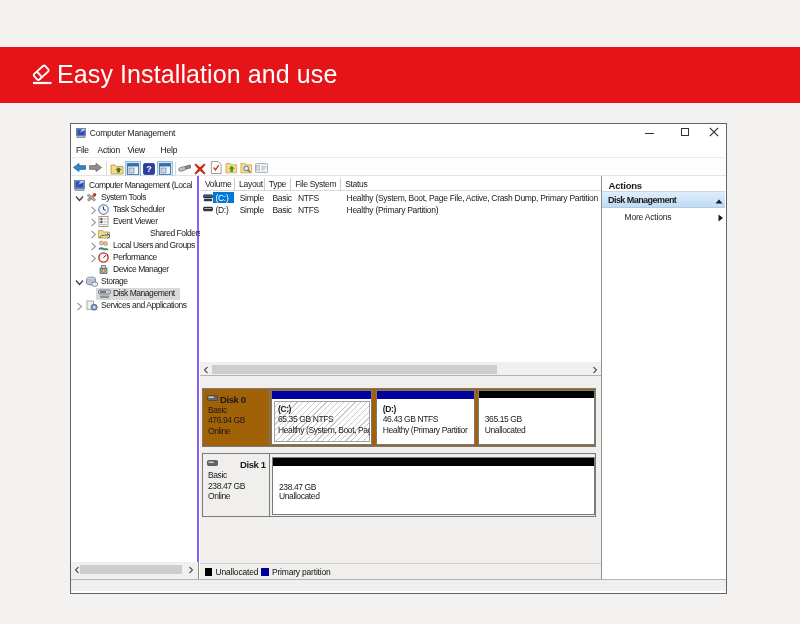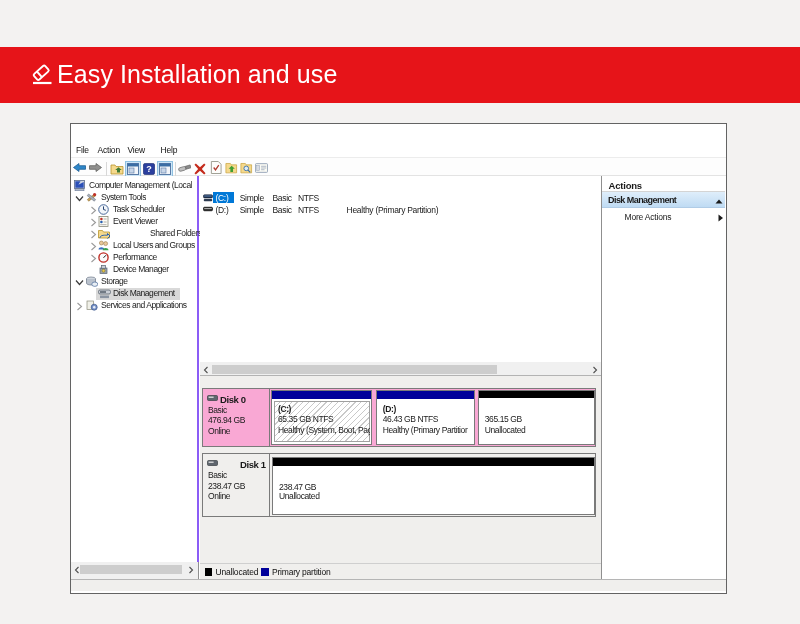--- a/index.html
+++ b/index.html
@@ -44,20 +44,34 @@
       <g transform="rotate(-42 11 10.5)">
         <rect x="3.5" y="7" width="15" height="7.6" rx="1.6"></rect>
         <line x1="8.6" y1="7" x2="8.6" y2="14.6"></line>
       </g>
       <line x1="3" y1="21" x2="21.5" y2="21" stroke-width="2.2"></line>
     </svg>
     <div class="txt">Easy Installation and use</div>
   </div>
 
   <div id="win">
+    <div id="title">
+      <svg style="position:absolute;left:5px;top:4px;" width="10" height="10" viewBox="0 0 10 10">
+        <rect x="0.5" y="0.5" width="9" height="7" fill="#cdd4e2" stroke="#5a6b8c" stroke-width="0.8"></rect>
+        <path d="M1.2 1.2 L6 1.2 L4 4.5 L8.8 2 L8.8 7 L1.2 7 Z" fill="#2b50b8"></path>
+        <rect x="1" y="7.8" width="8" height="2" fill="#b5bdcc" stroke="#5a6b8c" stroke-width="0.6"></rect>
+      </svg>
+      <div class="t">Computer Management</div>
+      <div style="position:absolute;left:574px;top:9px;width:9px;height:1.2px;background:#333;"></div>
+      <div style="position:absolute;left:610px;top:4px;width:8px;height:8px;border:1.2px solid #333;"></div>
+      <svg style="position:absolute;left:638px;top:3px;" width="10" height="10" viewBox="0 0 10 10" stroke="#333" stroke-width="1.2">
+        <line x1="0.8" y1="0.8" x2="9.2" y2="9.2"></line>
+        <line x1="9.2" y1="0.8" x2="0.8" y2="9.2"></line>
+      </svg>
+    </div>
     <div id="menu">
       <span style="left:5px;">File</span>
       <span style="left:26.5px;">Action</span>
       <span style="left:56.5px;">View</span>
       <span style="left:89.5px;">Help</span>
     </div>
     <div id="toolbar">
 
       <svg class="tb-ico" style="left:2px;top:4.5px;" width="13" height="9" viewBox="0 0 13 9">
         <path d="M6 0.5 L6 2.7 L12.5 2.7 L12.5 6.3 L6 6.3 L6 8.5 L0.5 4.5 Z" fill="#2e86c8" stroke="#1e5e94" stroke-width="0.8"></path>
@@ -236,32 +250,44 @@
       <svg class="abs" style="left:3px;top:4px;" width="6" height="8" viewBox="0 0 6 8">
         <polyline points="4.5,1 1.5,4 4.5,7" fill="none" stroke="#505050" stroke-width="1.1"></polyline>
       </svg>
       <div class="abs" style="left:9px;top:3px;width:102px;height:9px;background:#cdcdcd;"></div>
       <svg class="abs" style="left:117px;top:4px;" width="6" height="8" viewBox="0 0 6 8">
         <polyline points="1.5,1 4.5,4 1.5,7" fill="none" stroke="#505050" stroke-width="1.1"></polyline>
       </svg>
     </div>
     <div id="center">
       <div id="table">
+        <div class="abs" style="left:0;top:2px;width:401px;height:12.5px;border-bottom:1px solid #d9d9d9;">
+          <div class="abs" style="left:4.9px;top:1px;">Volume</div>
+          <div class="abs" style="left:39.1px;top:1px;">Layout</div>
+          <div class="abs" style="left:68.8px;top:1px;">Type</div>
+          <div class="abs" style="left:95.2px;top:1px;">File System</div>
+          <div class="abs" style="left:145.2px;top:1px;">Status</div>
+          <div class="abs" style="left:33.5px;top:0px;width:1px;height:12.5px;background:#cccccc;"></div>
+          <div class="abs" style="left:63.8px;top:0px;width:1px;height:12.5px;background:#cccccc;"></div>
+          <div class="abs" style="left:90px;top:0px;width:1px;height:12.5px;background:#cccccc;"></div>
+          <div class="abs" style="left:139.9px;top:0px;width:1px;height:12.5px;background:#cccccc;"></div>
+        </div>
 
         <svg class="abs" style="left:2.5px;top:17.5px;" width="10" height="8" viewBox="0 0 10 8">
           <rect x="0.5" y="0.8" width="9" height="3.2" rx="1" fill="#1f2f48" stroke="#16233a" stroke-width="0.6"></rect>
           <rect x="1.2" y="1.5" width="7.6" height="1" fill="#5d82b4"></rect>
           <rect x="0.8" y="5" width="8.4" height="2.2" rx="0.8" fill="#2c3a50"></rect>
         </svg>
         <div class="abs" style="left:12.5px;top:15.5px;width:21.5px;height:11.5px;background:#0078d7;color:#fff;">
           <span style="position:absolute;left:3px;top:1.5px;">(C:)</span>
         </div>
         <div class="abs" style="left:39.7px;top:17px;">Simple</div>
         <div class="abs" style="left:72.4px;top:17px;">Basic</div>
         <div class="abs" style="left:98px;top:17px;">NTFS</div>
+        <div class="abs" style="left:146.6px;top:17px;white-space:nowrap;">Healthy (System, Boot, Page File, Active, Crash Dump, Primary Partition</div>
 
         <svg class="abs" style="left:2.5px;top:29.5px;" width="10" height="8" viewBox="0 0 10 8">
           <rect x="0.5" y="1.2" width="9" height="3.6" rx="1" fill="#141414" stroke="#000" stroke-width="0.6"></rect>
           <rect x="1.2" y="2.2" width="7.6" height="1" fill="#cfcfcf"></rect>
         </svg>
         <div class="abs" style="left:15.5px;top:29px;">(D:)</div>
         <div class="abs" style="left:39.7px;top:29px;">Simple</div>
         <div class="abs" style="left:72.4px;top:29px;">Basic</div>
         <div class="abs" style="left:98px;top:29px;">NTFS</div>
         <div class="abs" style="left:146.6px;top:29px;white-space:nowrap;">Healthy (Primary Partition)</div>
@@ -270,21 +296,21 @@
         <svg class="abs" style="left:3px;top:3.5px;" width="6" height="8" viewBox="0 0 6 8">
           <polyline points="4.5,1 1.5,4 4.5,7" fill="none" stroke="#505050" stroke-width="1.1"></polyline>
         </svg>
         <div class="abs" style="left:12px;top:2.5px;width:285px;height:9px;background:#cdcdcd;"></div>
         <svg class="abs" style="left:392px;top:3.5px;" width="6" height="8" viewBox="0 0 6 8">
           <polyline points="1.5,1 4.5,4 1.5,7" fill="none" stroke="#505050" stroke-width="1.1"></polyline>
         </svg>
       </div>
       <div id="diskarea">
 
-        <div class="abs" style="left:2px;top:12px;width:394px;height:59px;background:#f9a8d4;border:1px solid #7a7a7a;">
+        <div class="abs" style="left:2px;top:12px;width:394px;height:59px;background:#a16207;border:1px solid #7a7a7a;">
           <div class="abs" style="left:0;top:0;width:67px;height:57px;border-right:1px solid #7a7a7a;font-size:8.5px;letter-spacing:-0.4px;color:#1a1a1a;">
             <svg class="abs" style="left:4px;top:6px;" width="11" height="6" viewBox="0 0 11 6">
               <rect x="0.5" y="0.5" width="10" height="5" rx="1" fill="#5f666e" stroke="#3a3f44" stroke-width="0.7"></rect>
               <rect x="1.6" y="1.6" width="5" height="1.2" fill="#e8e8e8"></rect>
             </svg>
             <div class="abs" style="left:17px;top:4.5px;font-weight:bold;font-size:9.5px;">Disk 0</div>
             <div class="abs" style="left:5px;top:15.5px;">Basic</div>
             <div class="abs" style="left:5px;top:26px;">476.94 GB</div>
             <div class="abs" style="left:5px;top:36.5px;">Online</div>
           </div>

